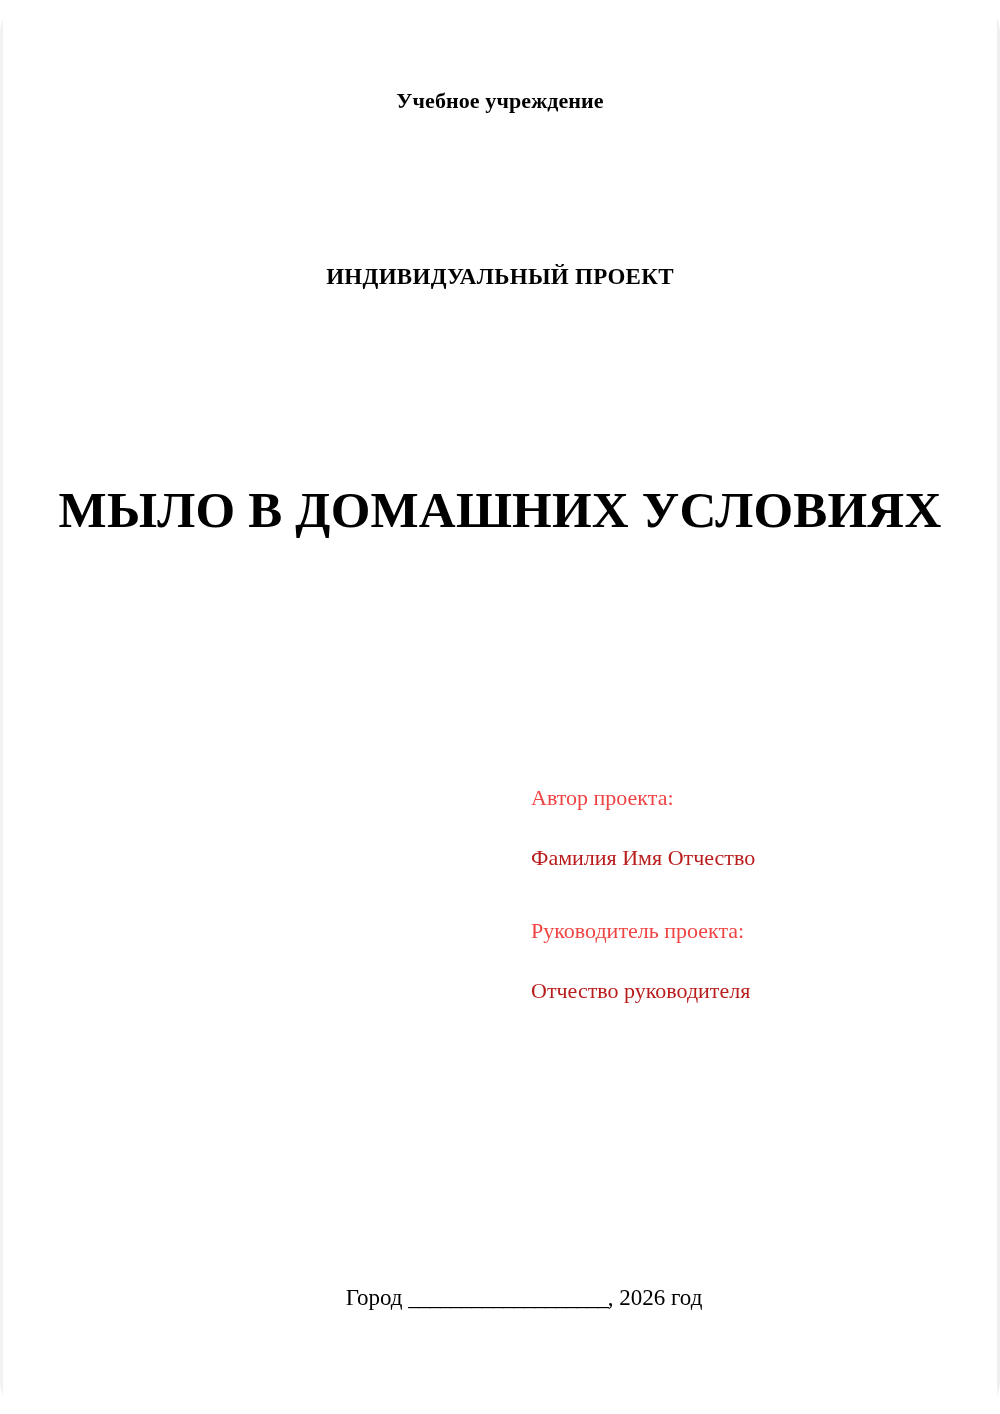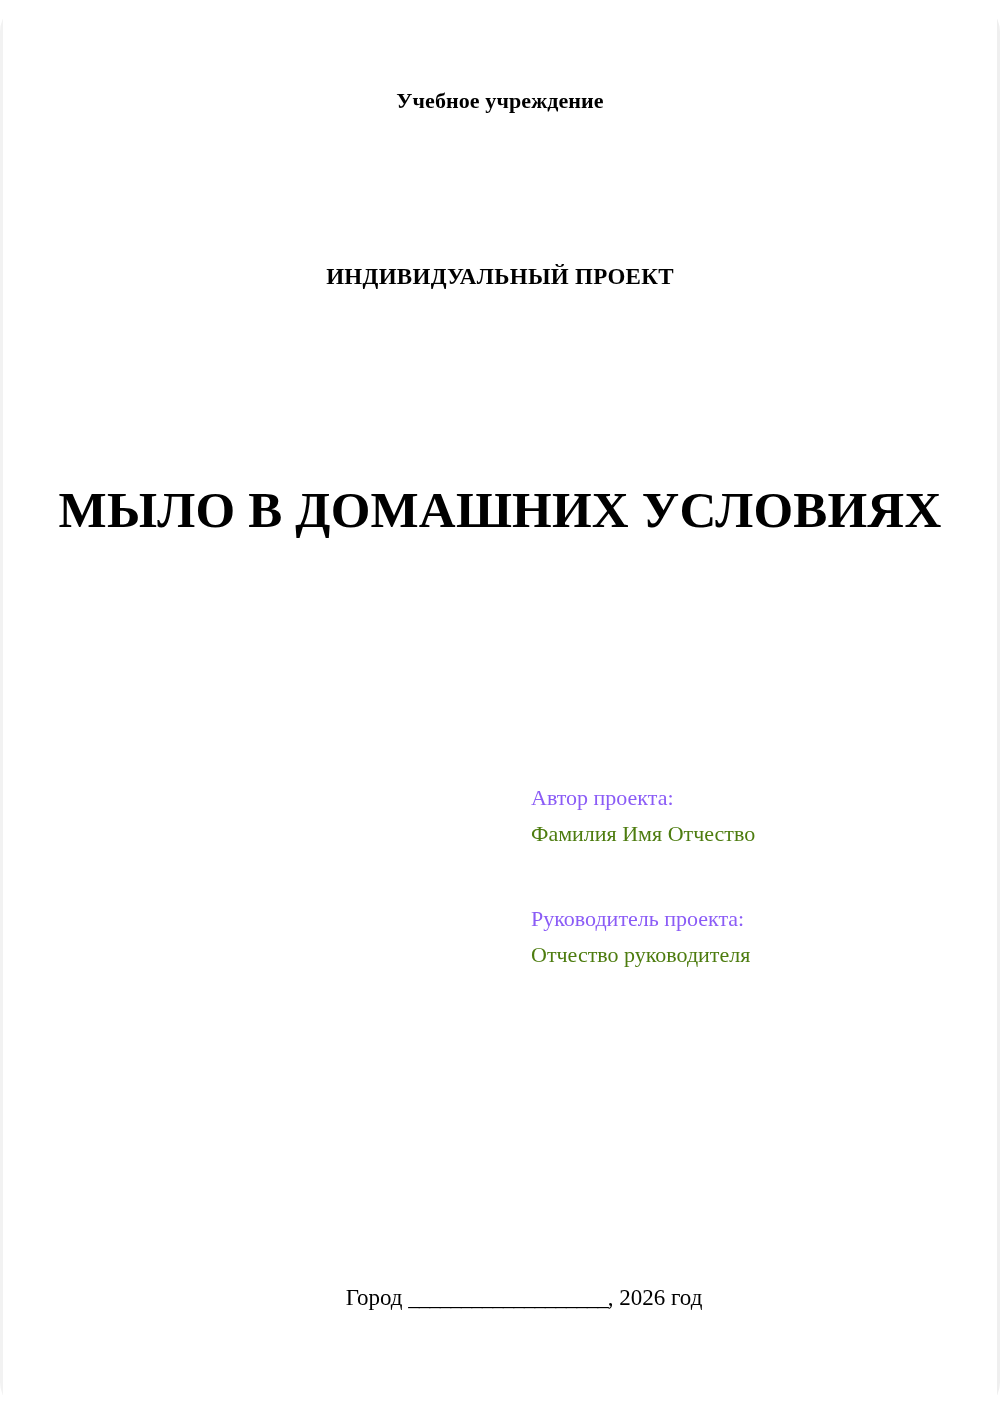--- a/index.html
+++ b/index.html
@@ -68,28 +68,29 @@
   .credits {
     position: absolute;
     top: 780px;
     left: 531px;
     width: 420px;
     font-size: 22px;
     line-height: 1.65;
   }
   .credits .label {
     font-weight: normal;
-    color: #8b5cf6;
+    color: #ef4444;
     margin-top: 0;
   }
   .credits .label.second {
-    margin-top: 48px;
+    margin-top: 36px;
   }
   .credits .placeholder {
-    color: #4d7c0f;
+    color: #b91c1c;
+    margin-top: 24px;
   }
 
   .footer {
     position: absolute;
     top: 1285px;
     left: 0;
     width: 100%;
     text-align: center;
     font-size: 23px;
     padding-left: 24px;

